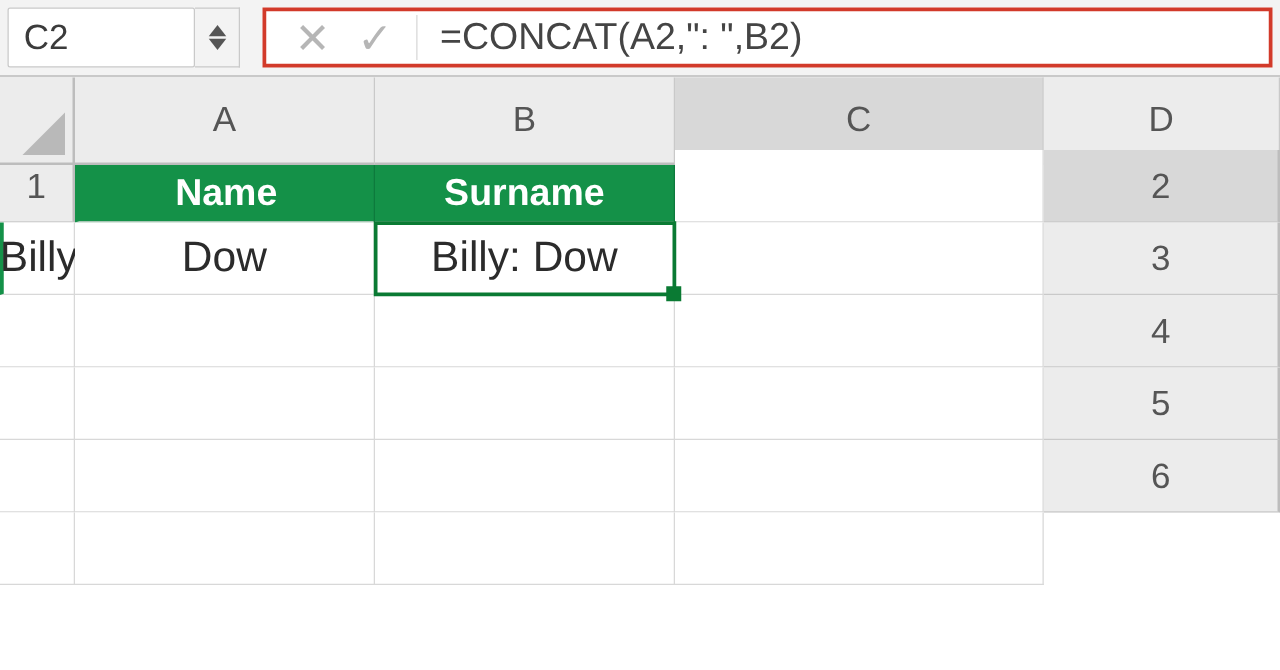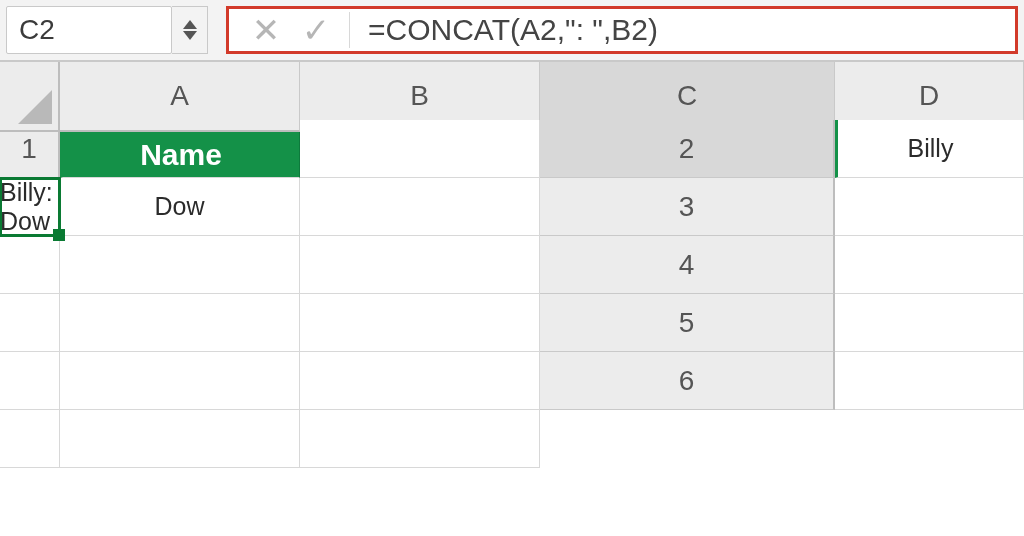--- a/index.html
+++ b/index.html
@@ -14,21 +14,21 @@
   
   .formula-bar {
     display: flex;
     align-items: stretch;
     height: 62px;
     background: #f3f3f3;
     border-bottom: 2px solid #c9c9c9;
     padding-left: 6px;
   }
   .name-box {
-    width: 166px;
+    width: 150px;
     background: #ffffff;
     border: 1px solid #c9c9c9;
     display: flex;
     align-items: center;
     padding-left: 12px;
     font-size: 28px;
     color: #3b3b3b;
     margin: 6px 0;
     border-radius: 2px;
   }
@@ -141,21 +141,21 @@
   }
   .row-head.active {
     background: #d8d8d8;
   }
   .cell {
     border-right: 1px solid #d8d8d8;
     border-bottom: 1px solid #d8d8d8;
     display: flex;
     align-items: center;
     justify-content: center;
-    font-size: 25px;
+    font-size: 34px;
     color: #2b2b2b;
     background: #fff;
     position: relative;
   }
   .hdr-cell {
     background: #149148;
     color: #ffffff;
     font-weight: 700;
     font-size: 30px;
     border-right: 1px solid #0d7a3c;
@@ -206,29 +206,30 @@
   <div class="grid">
 
     <div class="corner head-row"></div>
     <div class="col-head head-row">A</div>
     <div class="col-head head-row">B</div>
     <div class="col-head head-row active">C</div>
     <div class="col-head head-row">D</div>
 
     <div class="row-head">1</div>
     <div class="cell hdr-cell green-left">Name</div>
+    <div class="cell hdr-cell">Surname</div>
     <div class="cell"></div>
 
     <div class="row-head active">2</div>
     <div class="cell green-left">Billy</div>
+    <div class="cell">Dow</div>
     <div class="cell sel">
       <span>Billy: Dow</span>
       <div class="fill-handle"></div>
     </div>
-    <div class="cell">Dow</div>
     <div class="cell"></div>
 
     <div class="row-head">3</div>
     <div class="cell"></div>
     <div class="cell"></div>
     <div class="cell"></div>
     <div class="cell"></div>
 
     <div class="row-head">4</div>
     <div class="cell"></div>

